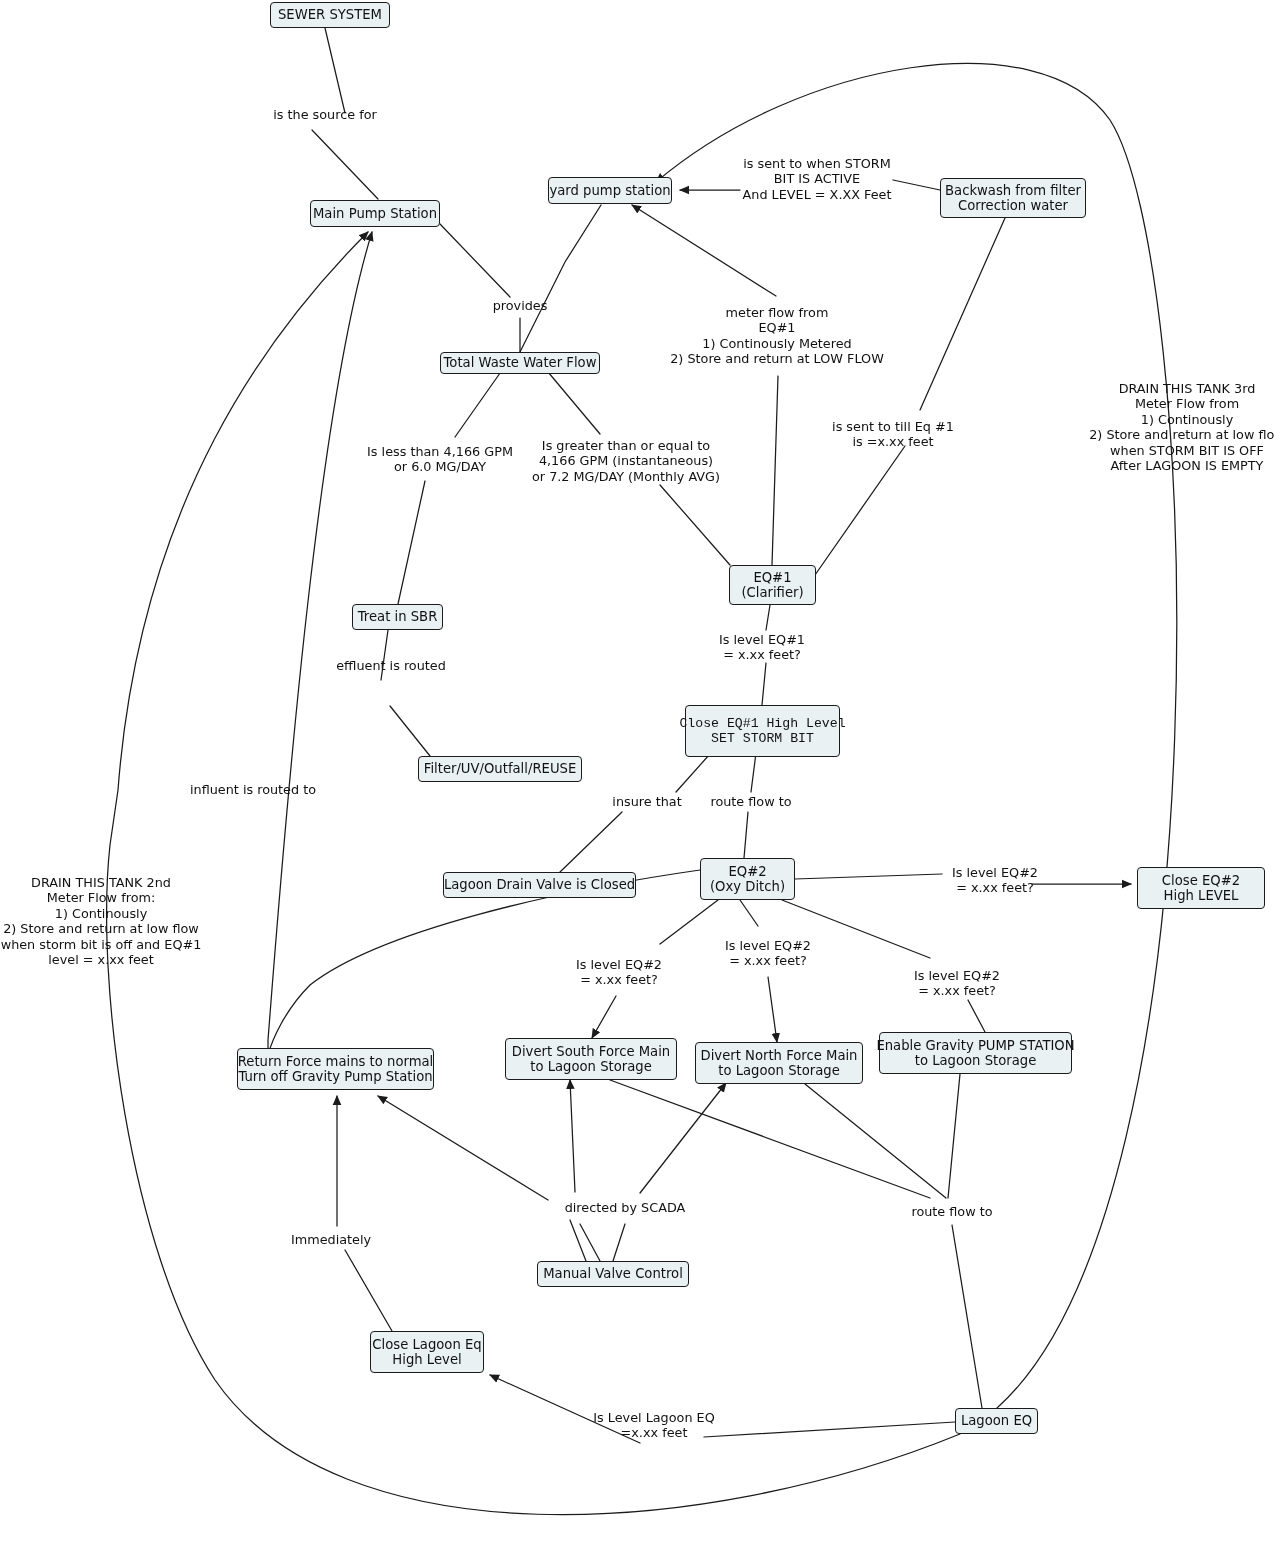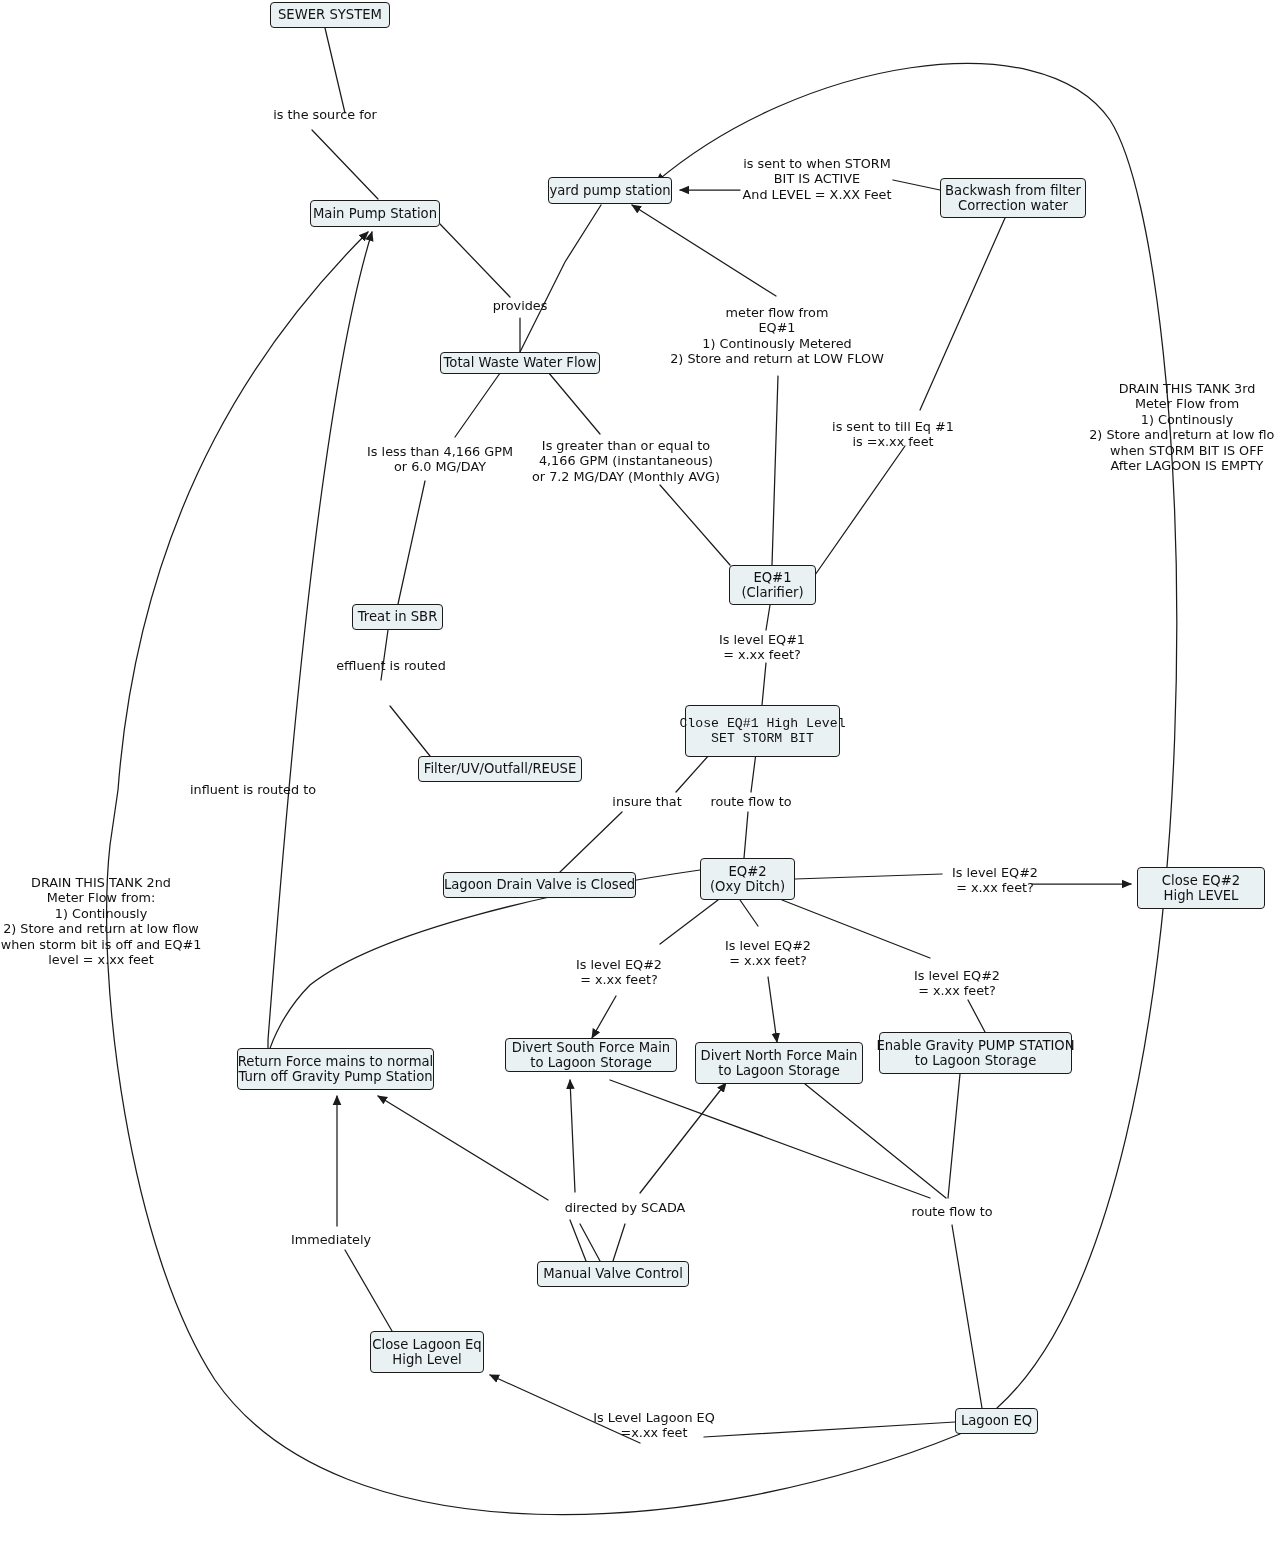--- a/index.html
+++ b/index.html
@@ -90,21 +90,21 @@
       <div class="node" style="left: 418px; top: 756px; width: 164px; height: 26px;">Filter/UV/Outfall/REUSE</div>
       <div class="node" style="left: 685px; top: 705px; width: 155px; height: 52px; font-family: Liberation Mono, monospace;">Close EQ#1 High Level
 SET STORM BIT</div>
       <div class="node" style="left: 443px; top: 872px; width: 193px; height: 26px;">Lagoon Drain Valve is Closed</div>
       <div class="node" style="left: 700px; top: 858px; width: 95px; height: 42px;">EQ#2
 (Oxy Ditch)</div>
       <div class="node" style="left: 1137px; top: 867px; width: 128px; height: 42px;">Close EQ#2
 High LEVEL</div>
       <div class="node" style="left: 237px; top: 1048px; width: 197px; height: 42px;">Return Force mains to normal
 Turn off Gravity Pump Station</div>
-      <div class="node" style="left: 505px; top: 1038px; width: 172px; height: 34px;">Divert South Force Main
+      <div class="node" style="left: 505px; top: 1038px; width: 172px; height: 42px;">Divert South Force Main
 to Lagoon Storage</div>
       <div class="node" style="left: 695px; top: 1042px; width: 168px; height: 42px;">Divert North Force Main
 to Lagoon Storage</div>
       <div class="node" style="left: 879px; top: 1032px; width: 193px; height: 42px;">Enable Gravity PUMP STATION
 to Lagoon Storage</div>
       <div class="node" style="left: 537px; top: 1261px; width: 152px; height: 26px;">Manual Valve Control</div>
       <div class="node" style="left: 370px; top: 1331px; width: 114px; height: 42px;">Close Lagoon Eq
 High Level</div>
       <div class="node" style="left: 955px; top: 1408px; width: 83px; height: 26px;">Lagoon EQ</div>
     </div>

